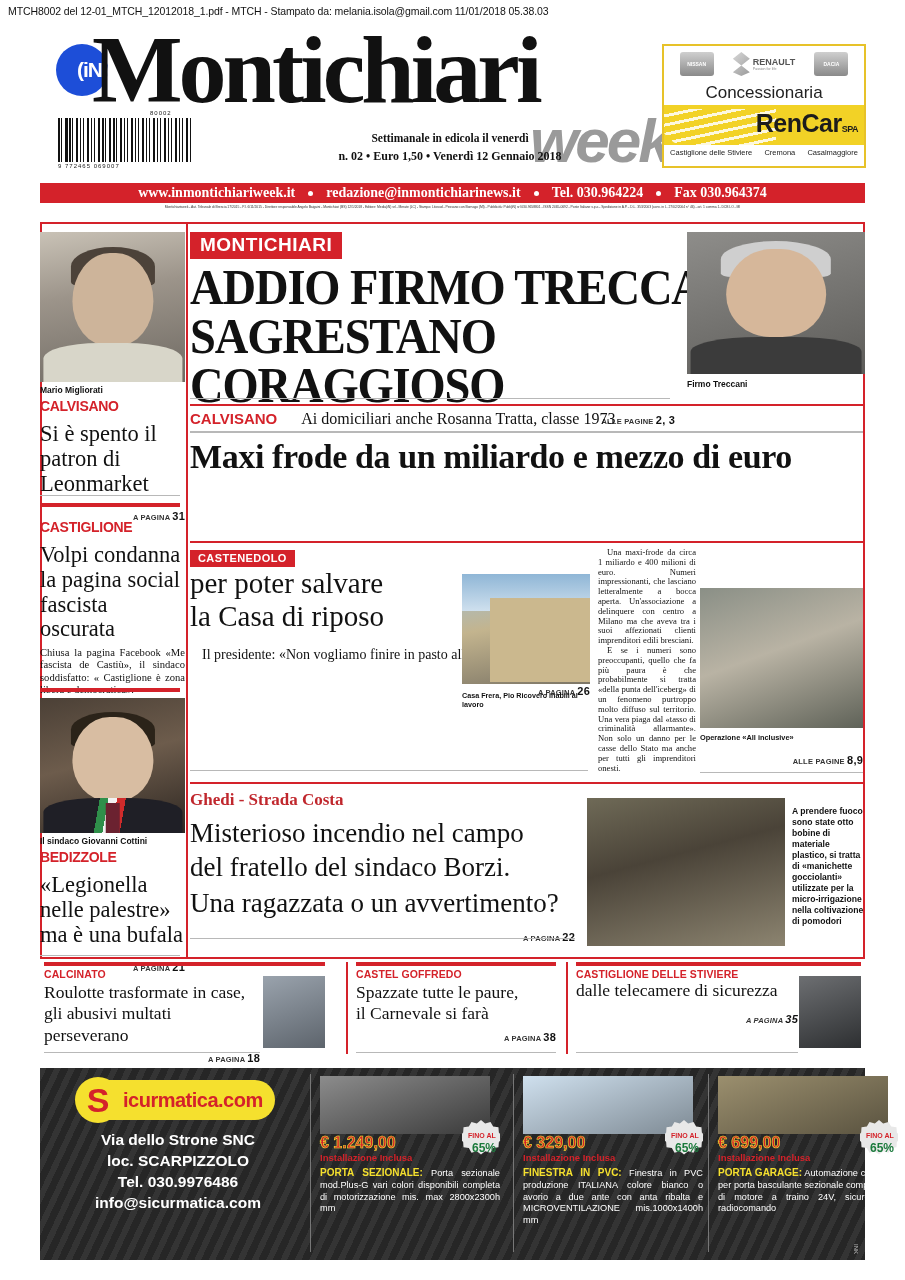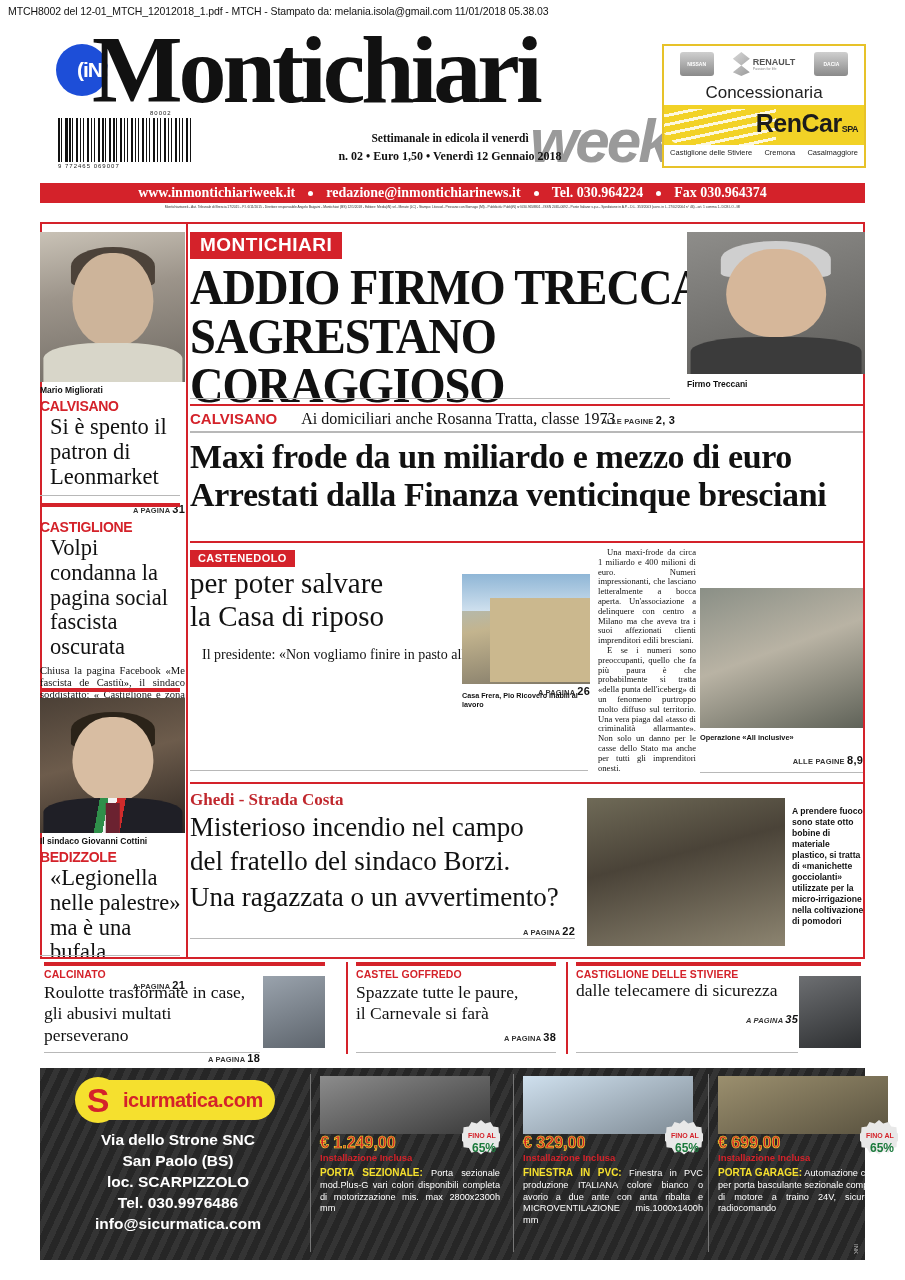--- a/index.html
+++ b/index.html
@@ -55,21 +55,21 @@
   .ph.p2{background:linear-gradient(165deg,#4b4036 0%,#6d5c4c 45%,#2e2722 100%);}
   .face{position:absolute;left:50%;top:14%;transform:translateX(-50%);width:56%;height:62%;border-radius:46% 46% 44% 44%/52% 52% 48% 48%;background:#cdb49a;}
   .face2{background:#d8bda2;}
   .hair{position:absolute;left:50%;top:10%;transform:translateX(-50%);width:58%;height:26%;border-radius:50% 50% 10% 10%;background:#4c4239;}
   .body-sh{position:absolute;left:50%;bottom:0;transform:translateX(-50%);width:96%;height:26%;background:#3a3a42;border-radius:40% 40% 0 0;}
   .tie{position:absolute;left:50%;bottom:0;transform:translateX(-50%);width:10%;height:22%;background:#6b2230;}
   .sash{position:absolute;left:50%;bottom:0;transform:translateX(-50%);width:46%;height:26%;
     background:linear-gradient(100deg,transparent 28%,#2f8f4a 28% 40%,#f2f2f2 40% 52%,#cf2b2b 52% 64%,transparent 64%);}
   .cap{font-family:"Liberation Sans",sans-serif;font-size:8.5px;font-weight:bold;color:#111;margin-top:3px;}
   .kicker-red{font-family:"Liberation Sans",sans-serif;font-weight:bold;font-size:14px;color:#D4222A;letter-spacing:-0.3px;margin-top:3px;}
-  .side-head{font-family:"Liberation Serif",serif;font-size:22.5px;line-height:1.1;color:#111;margin-top:1px;padding-left:10px;}
+  .side-head{font-family:"Liberation Serif",serif;font-size:22.5px;line-height:1.1;color:#111;margin-top:8px;}
   .side-body{font-family:"Liberation Serif",serif;font-size:10.6px;line-height:1.16;color:#111;text-align:justify;margin-top:5px;}
   .apag{font-family:"Liberation Sans",sans-serif;font-size:7.5px;font-weight:bold;color:#333;text-align:right;letter-spacing:.2px;}
   .apag b{font-size:11px;color:#111;}
 
   
   .lead{position:absolute;left:190px;top:232px;width:675px;}
   .tag{display:inline-block;background:#D4222A;color:#fff;font-family:"Liberation Sans",sans-serif;font-weight:bold;font-size:19px;padding:2px 10px 3px;letter-spacing:.5px;}
   .lead-h{font-family:"Liberation Serif",serif;font-weight:bold;font-size:50px;line-height:.98;letter-spacing:-1.2px;color:#111;transform:scaleX(.93);transform-origin:left;}
   .lead-photo{position:absolute;right:0;top:0;width:178px;height:142px;background:linear-gradient(165deg,#8e8d8a,#5d5c59);overflow:hidden;}
 
@@ -89,21 +89,21 @@
   .cast-sub{font-family:"Liberation Serif",serif;font-size:14px;color:#111;margin-top:5px;margin-left:12px;}
 
   
   .rbody{position:absolute;left:598px;top:548px;width:98px;font-family:"Liberation Serif",serif;font-size:8.6px;line-height:1.14;text-align:justify;color:#111;}
   .rbody p{margin:0;text-indent:9px;}
   .rphoto{position:absolute;left:700px;top:588px;width:163px;height:140px;background:linear-gradient(160deg,#8a8f86 0%,#b9b3a4 45%,#5f6258 100%);overflow:hidden;}
 
   
   .ghedi{position:absolute;left:190px;top:790px;width:595px;}
   .ghedi-kick{font-family:"Liberation Serif",serif;font-weight:bold;font-size:17px;color:#C0272D;}
-  .ghedi-h{font-family:"Liberation Serif",serif;font-size:27px;line-height:1.16;color:#111;margin-top:2px;}
+  .ghedi-h{font-family:"Liberation Serif",serif;font-size:27px;line-height:1.16;color:#111;margin-top:8px;}
   .ghedi-ph{position:absolute;right:0;top:8px;width:198px;height:148px;background:linear-gradient(165deg,#6f6a57 0%,#4a4338 40%,#8c8470 100%);overflow:hidden;}
   .gside{position:absolute;left:792px;top:806px;width:72px;font-family:"Liberation Sans",sans-serif;font-size:8.6px;line-height:1.28;font-weight:bold;color:#111;}
 
   
   .brief{position:absolute;top:968px;height:88px;}
   .brief .btop{position:absolute;left:0;top:-6px;height:4px;background:#D4222A;}
   .bkick{font-family:"Liberation Sans",sans-serif;font-weight:bold;font-size:10.5px;color:#D4222A;letter-spacing:.1px;}
   .bh{font-family:"Liberation Serif",serif;font-size:17.5px;line-height:1.22;color:#111;margin-top:2px;}
   .bph{position:absolute;right:0;top:8px;width:62px;height:72px;background:linear-gradient(160deg,#9aa3ad,#5d646c);}
   .bph.p2{background:linear-gradient(160deg,#6d6f72,#2d2f31);}
@@ -256,21 +256,20 @@
   <div class="greyrule" style="left:190px;top:398px;width:480px;height:1px;"></div>
   <div class="redrule" style="left:190px;top:404px;width:673px;height:2px;"></div>
 
   <div class="s2">
     <div>
       <span class="s2-kick">CALVISANO</span>
       <span class="s2-sum">Ai domiciliari anche Rosanna Tratta, classe 1973</span>
     </div>
     <div class="greyrule" style="position:relative;left:0;top:3px;width:673px;height:2px;"></div>
     <div class="s2-h" style="margin-top:8px;">Maxi frode da un miliardo e mezzo di euro</div>
-    <div class="s2-h">Arrestati dalla Finanza venticinque bresciani</div>
   </div>
   <div class="redrule" style="left:190px;top:541px;width:673px;height:2px;"></div>
 
   <div class="cast">
     <span class="cast-tag">CASTENEDOLO</span>
     <div class="cast-ph">
       <div class="sky"></div>
       <div class="bldg"></div>
     </div>
     <div class="cast-h" style="width:262px;margin-top:0;">per poter salvare</div>
@@ -354,21 +353,20 @@
   <div class="ad">
     <div class="ad-left">
       <div class="sic-pill">
         <div class="sic-s">
             <span>S</span>
           </div>
         <div class="sic-txt">icurmatica.com</div>
       </div>
       <div class="ad-addr">
         <div>Via dello Strone SNC</div>
-        <div>San Paolo (BS)</div>
         <div>loc. SCARPIZZOLO</div>
         <div>Tel. 030.9976486</div>
         <div>info@sicurmatica.com</div>
       </div>
     </div>
 
     <div class="vdiv" style="left:270px;"></div>
     <div class="prod" style="left:276px;">
       <div class="prod-img"></div>
       <div class="badge">

